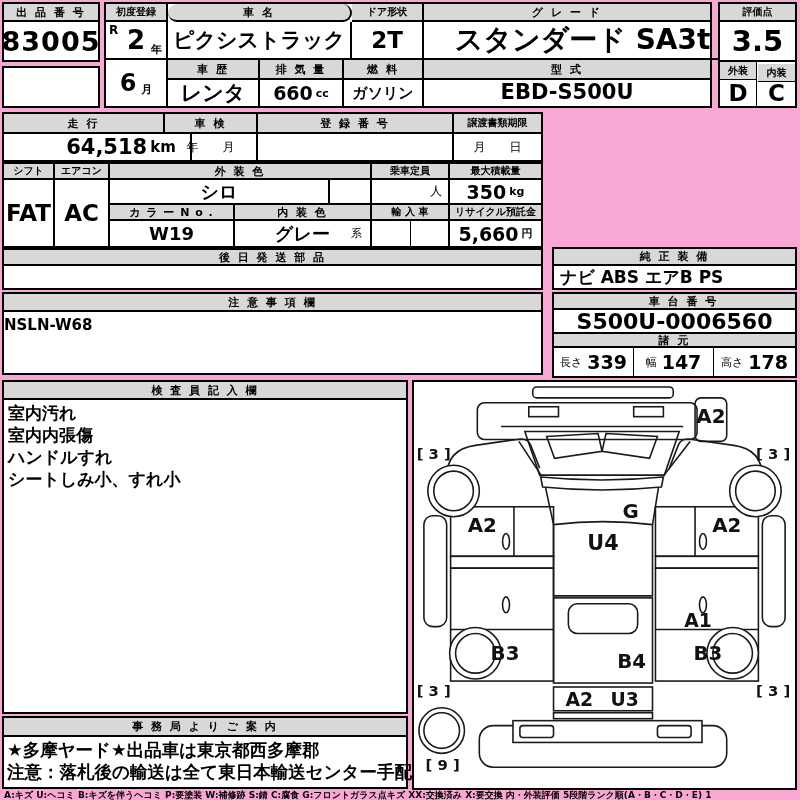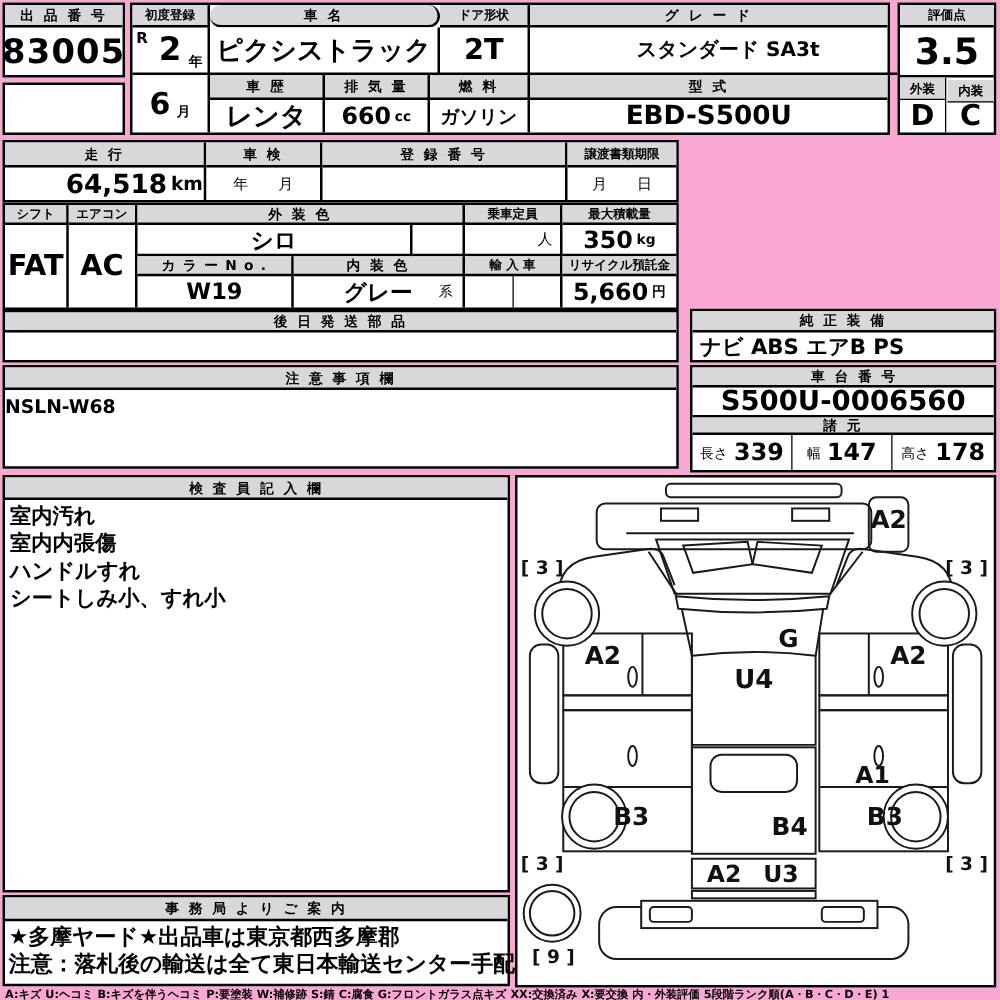--- a/index.html
+++ b/index.html
@@ -36,21 +36,21 @@
     </div>
     <div class="cell br" style="left:0;top:56px;width:62px;height:46px;">
       <span class="val" style="font-size:24px;">6</span>
       <span class="val" style="font-size:11px;margin-left:5px;margin-top:12px;">月</span>
     </div>
     <div class="cell hd br bb" style="left:62px;top:0;width:184px;height:18px;border-radius:9px;">車 名</div>
     <div class="cell val br bb" style="left:62px;top:18px;width:184px;height:38px;font-size:21px;">ピクシストラック</div>
     <div class="cell hds br bb" style="left:246px;top:0;width:72px;height:18px;">ドア形状</div>
     <div class="cell val br bb" style="left:246px;top:18px;width:72px;height:38px;font-size:23px;">2T</div>
     <div class="cell hd bb" style="left:318px;top:0;width:286px;height:18px;">グ レ ー ド</div>
-    <div class="cell val bb" style="left:318px;top:18px;width:317px;height:38px;font-size:16px;">スタンダード SA3t</div>
+    <div class="cell val bb" style="left:318px;top:18px;width:317px;height:38px;font-size:28px;">スタンダード SA3t</div>
     <div class="cell hd br bb" style="left:62px;top:56px;width:92px;height:20px;">車 歴</div>
     <div class="cell val br" style="left:62px;top:76px;width:92px;height:26px;font-size:21px;">レンタ</div>
     <div class="cell hd br bb" style="left:154px;top:56px;width:84px;height:20px;">排 気 量</div>
     <div class="cell br" style="left:154px;top:76px;width:84px;height:26px;">
       <span class="val" style="font-size:19px;">660</span>
       <span class="unit">cc</span>
     </div>
     <div class="cell hd br bb" style="left:238px;top:56px;width:80px;height:20px;">燃 料</div>
     <div class="cell val br" style="left:238px;top:76px;width:80px;height:26px;font-size:15px;">ガソリン</div>
     <div class="cell hd bb" style="left:318px;top:56px;width:286px;height:20px;">型 式</div>
@@ -61,21 +61,21 @@
     <div class="cell hds bb" style="left:0;top:0;width:75px;height:18px;">評価点</div>
     <div class="cell val bb" style="left:0;top:18px;width:75px;height:40px;font-size:29px;">3.5</div>
     <div class="cell hds br1" style="left:0;top:58px;width:37px;height:18px;border-bottom:1px solid #000;">外装</div>
     <div class="cell hds" style="left:38px;top:60px;width:37px;height:18px;border-bottom:1px solid #000;">内装</div>
     <div class="cell val br1" style="left:0;top:76px;width:37px;height:26px;font-size:23px;">D</div>
     <div class="cell val" style="left:38px;top:76px;width:37px;height:26px;font-size:23px;">C</div>
   </div>
 
   <div class="box" style="left:2px;top:112px;width:541px;height:50px;">
     <div class="cell hd br bb" style="left:0;top:0;width:161px;height:20px;">走 行</div>
-    <div class="cell br" style="left:0;top:20px;width:161px;height:26px;padding-left:48px;">
+    <div class="cell br" style="left:0;top:20px;width:188px;height:26px;padding-left:48px;">
       <span class="val" style="font-size:21px;">64,518</span>
       <span class="unit" style="font-size:15px;">km</span>
     </div>
     <div class="cell hd br bb" style="left:161px;top:0;width:93px;height:20px;">車 検</div>
     <div class="cell val br" style="left:161px;top:20px;width:93px;height:26px;font-size:12px;font-weight:400;">年　　月</div>
     <div class="cell hd br bb" style="left:254px;top:0;width:196px;height:20px;">登 録 番 号</div>
     <div class="cell val br" style="left:254px;top:20px;width:196px;height:26px;"></div>
     <div class="cell hds bb" style="left:450px;top:0;width:87px;height:20px;">譲渡書類期限</div>
     <div class="cell" style="left:450px;top:20px;width:87px;height:26px;font-size:12px;">月　　日</div>
   </div>

